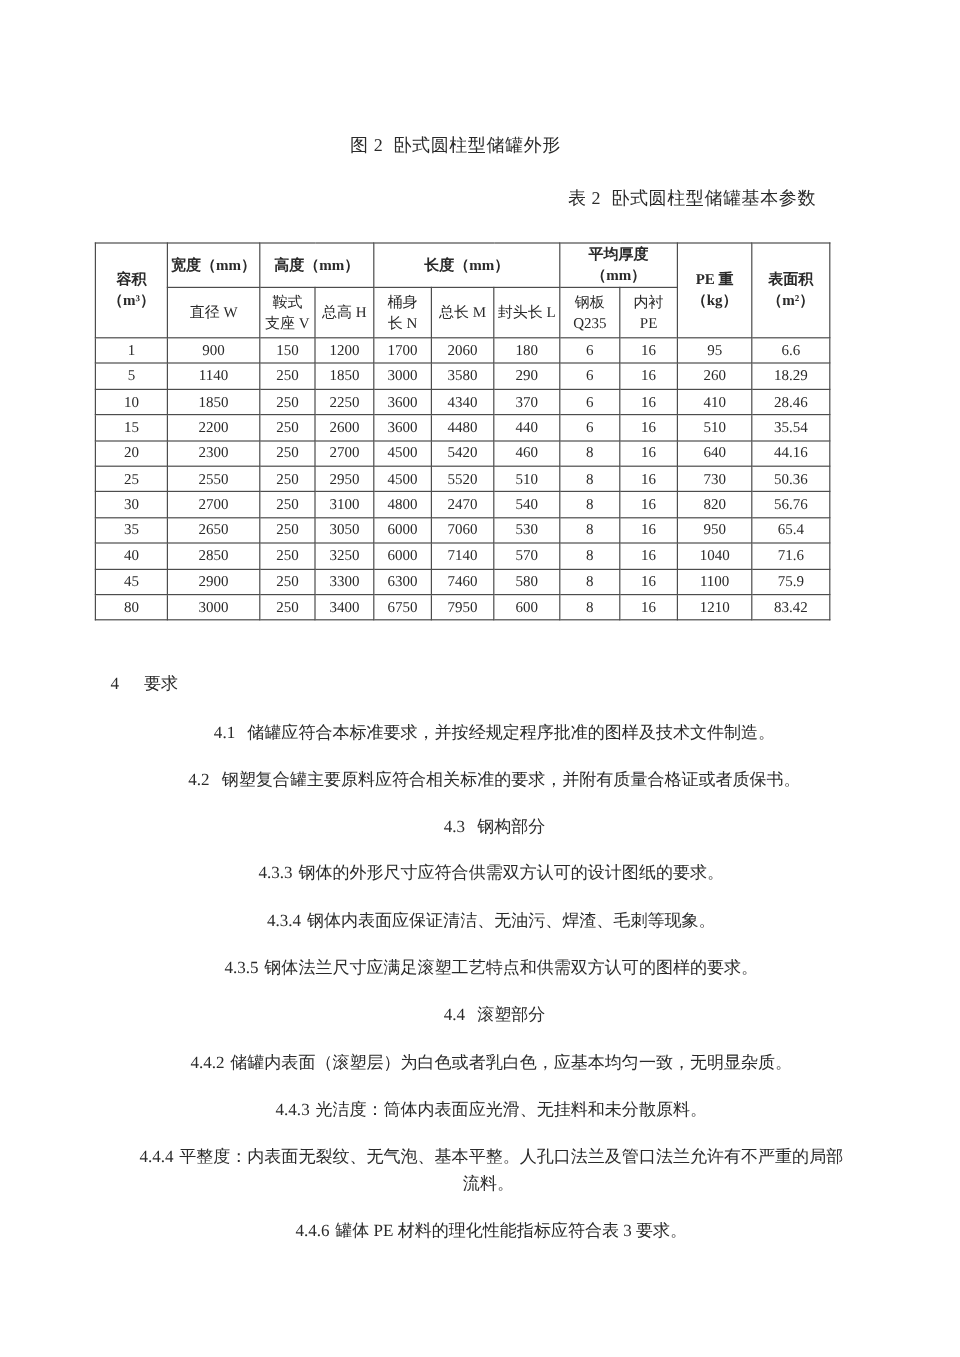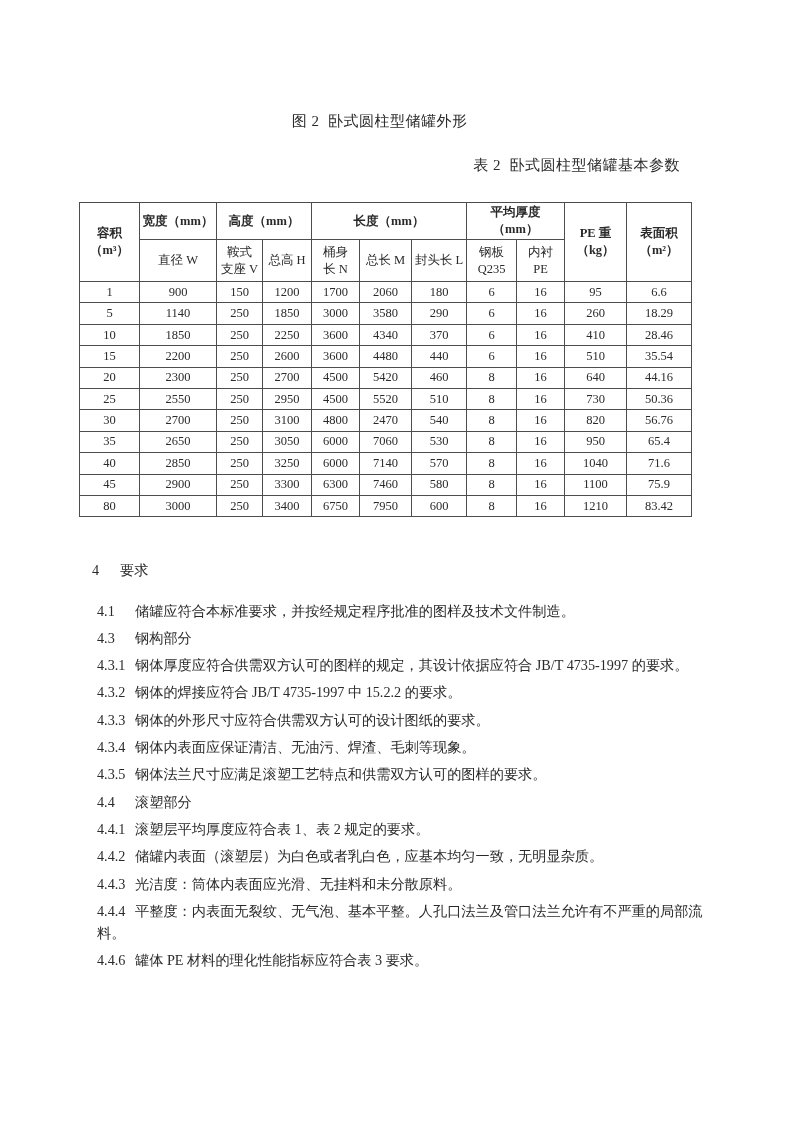--- a/index.html
+++ b/index.html
@@ -42,21 +42,21 @@
   table.params thead tr.sub-row th { height: 42px; }
   table.params tbody td { height: 21.4px; font-size: 12.5px; }
 
   .req {
     margin: 42px 78px 0 92px;
     font-size: 14.2px;
     line-height: 22.3px;
   }
   .req-heading { margin-bottom: 18px; }
   .req-heading .req-num { display: inline-block; width: 28px; }
-  .req-item { margin: 5px; }
+  .req-item { margin: 17px; text-align: center; }
   .req-num { display: inline-block; width: 38px; }
 </style>
 </head>
 <body>
 
 <div class="doc">
 
   <div class="table-area">
     <div class="caption fig">图 2  卧式圆柱型储罐外形</div>
     <div class="caption tbl">表 2  卧式圆柱型储罐基本参数</div>
@@ -248,28 +248,26 @@
             <td>83.42</td>
           </tr>
         </tbody>
     </table>
   </div>
 
   <div class="req">
     <p class="req-heading"><span class="req-num">4</span><span>要求</span></p>
     <div>
         <p class="req-item"><span class="req-num">4.1</span><span>储罐应符合本标准要求，并按经规定程序批准的图样及技术文件制造。</span></p>
+        <p class="req-item"><span class="req-num">4.2</span><span>钢塑复合罐主要原料应符合相关标准的要求，并附有质量合格证或者质保书。</span></p>
         <p class="req-item"><span class="req-num">4.3</span><span>钢构部分</span></p>
-        <p class="req-item"><span class="req-num">4.3.1</span><span>钢体厚度应符合供需双方认可的图样的规定，其设计依据应符合 JB/T 4735-1997 的要求。</span></p>
-        <p class="req-item"><span class="req-num">4.3.2</span><span>钢体的焊接应符合 JB/T 4735-1997 中 15.2.2 的要求。</span></p>
         <p class="req-item"><span class="req-num">4.3.3</span><span>钢体的外形尺寸应符合供需双方认可的设计图纸的要求。</span></p>
         <p class="req-item"><span class="req-num">4.3.4</span><span>钢体内表面应保证清洁、无油污、焊渣、毛刺等现象。</span></p>
         <p class="req-item"><span class="req-num">4.3.5</span><span>钢体法兰尺寸应满足滚塑工艺特点和供需双方认可的图样的要求。</span></p>
         <p class="req-item"><span class="req-num">4.4</span><span>滚塑部分</span></p>
-        <p class="req-item"><span class="req-num">4.4.1</span><span>滚塑层平均厚度应符合表 1、表 2 规定的要求。</span></p>
         <p class="req-item"><span class="req-num">4.4.2</span><span>储罐内表面（滚塑层）为白色或者乳白色，应基本均匀一致，无明显杂质。</span></p>
         <p class="req-item"><span class="req-num">4.4.3</span><span>光洁度：筒体内表面应光滑、无挂料和未分散原料。</span></p>
         <p class="req-item"><span class="req-num">4.4.4</span><span>平整度：内表面无裂纹、无气泡、基本平整。人孔口法兰及管口法兰允许有不严重的局部流料。</span></p>
         <p class="req-item"><span class="req-num">4.4.6</span><span>罐体 PE 材料的理化性能指标应符合表 3 要求。</span></p>
       </div>
   </div>
 
 </div>
 
 </body></html>

